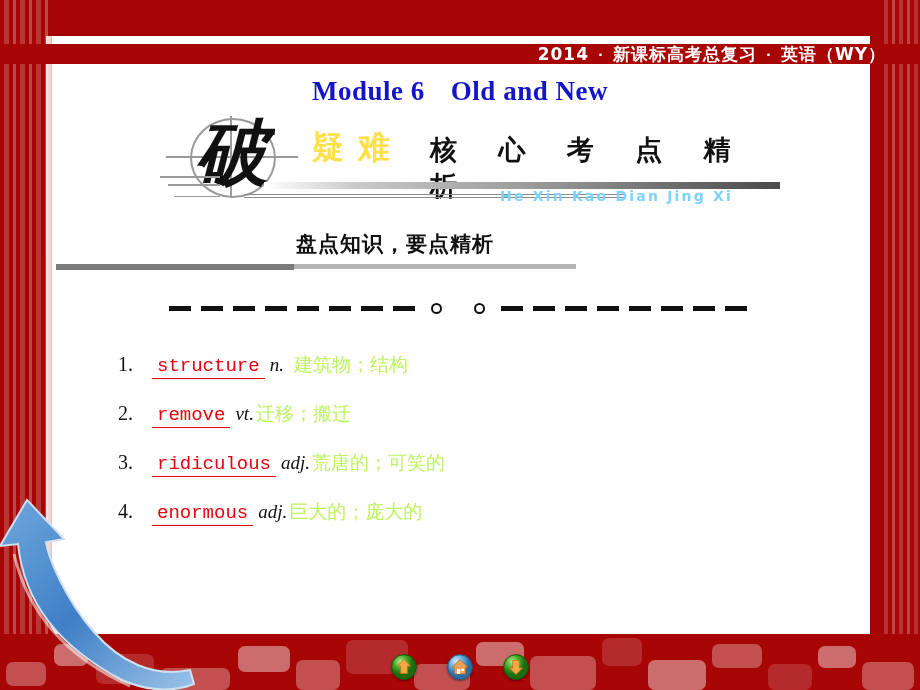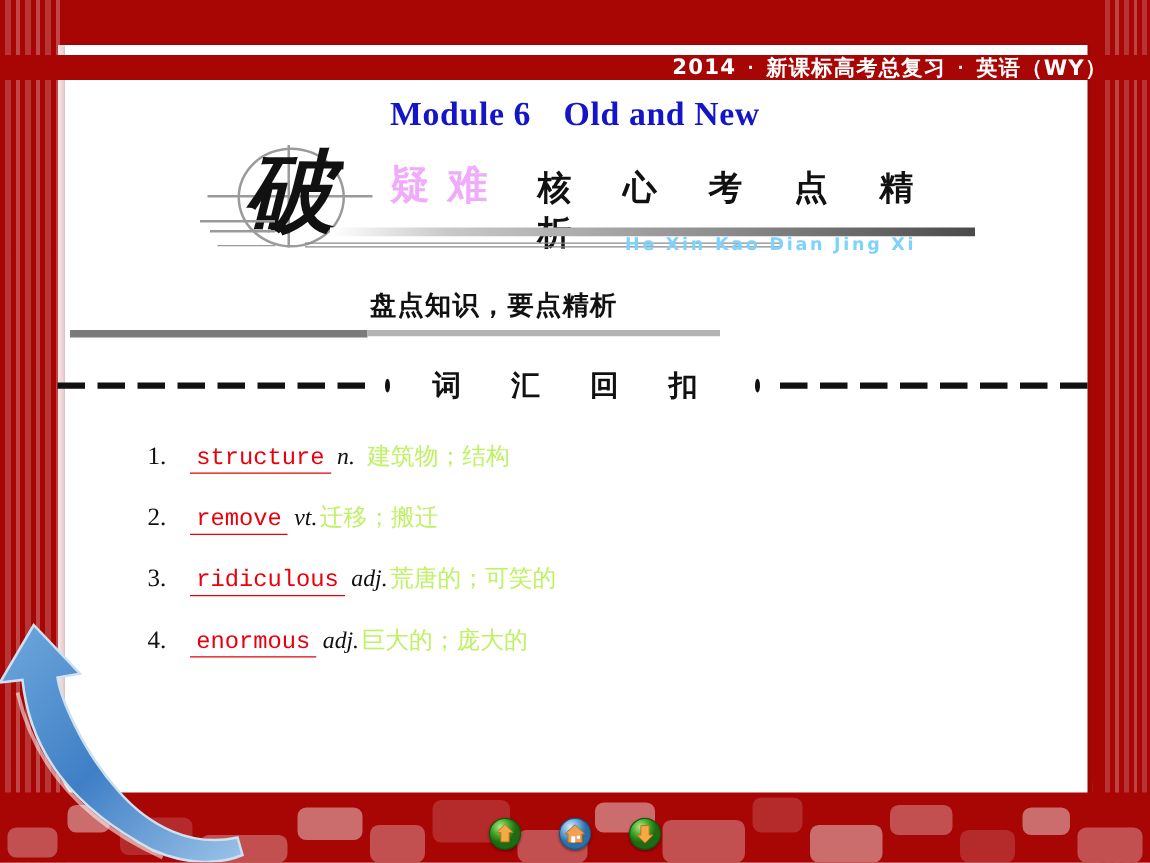--- a/index.html
+++ b/index.html
@@ -106,21 +106,21 @@
   }
   .banner .ring{
     position:absolute;left:30px;top:6px;width:82px;height:76px;
     border:2px solid #9a9a9a;border-radius:50%;
   }
   .banner .cross-h{position:absolute;left:6px;top:44px;width:132px;height:2px;background:#9a9a9a;}
   .banner .cross-v{position:absolute;left:70px;top:4px;width:2px;height:82px;background:#9a9a9a;}
   .banner .yn{
     position:absolute;left:152px;top:14px;
     font-family:"DejaVu Sans","Liberation Sans",sans-serif;
-    font-size:32px;font-weight:bold;color:#f0abfc;letter-spacing:14px;
+    font-size:32px;font-weight:bold;color:#fde047;letter-spacing:14px;
   }
   .banner .hx{
     position:absolute;left:270px;top:20px;
     font-family:"DejaVu Sans","Liberation Sans",sans-serif;
     font-size:27px;font-weight:bold;color:#111;letter-spacing:16px;
   }
   .banner .graybar{
     position:absolute;left:104px;top:70px;width:516px;height:7px;
     background:linear-gradient(to right,#ffffff 0%,#c9c9c9 18%,#8e8e8e 60%,#4a4a4a 100%);
   }
@@ -248,21 +248,20 @@
       <i class="dash"></i>
         <i class="dash"></i>
         <i class="dash"></i>
         <i class="dash"></i>
       <i class="dash"></i>
         <i class="dash"></i>
         <i class="dash"></i>
         <i class="dash"></i>
     </div>
     <div class="circ"></div>
-    <div class="dtext">词 汇 回 扣</div>
     <div class="circ"></div>
     <div class="dash-run">
       <i class="dash"></i>
         <i class="dash"></i>
         <i class="dash"></i>
         <i class="dash"></i>
       <i class="dash"></i>
         <i class="dash"></i>
         <i class="dash"></i>
         <i class="dash"></i>

